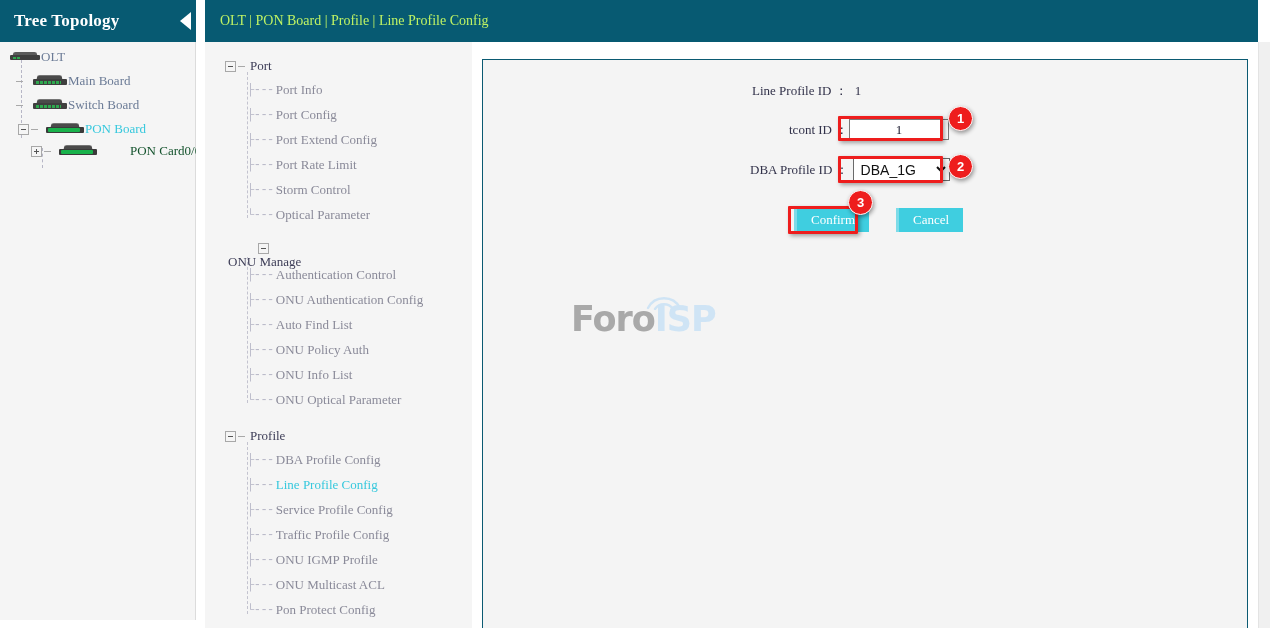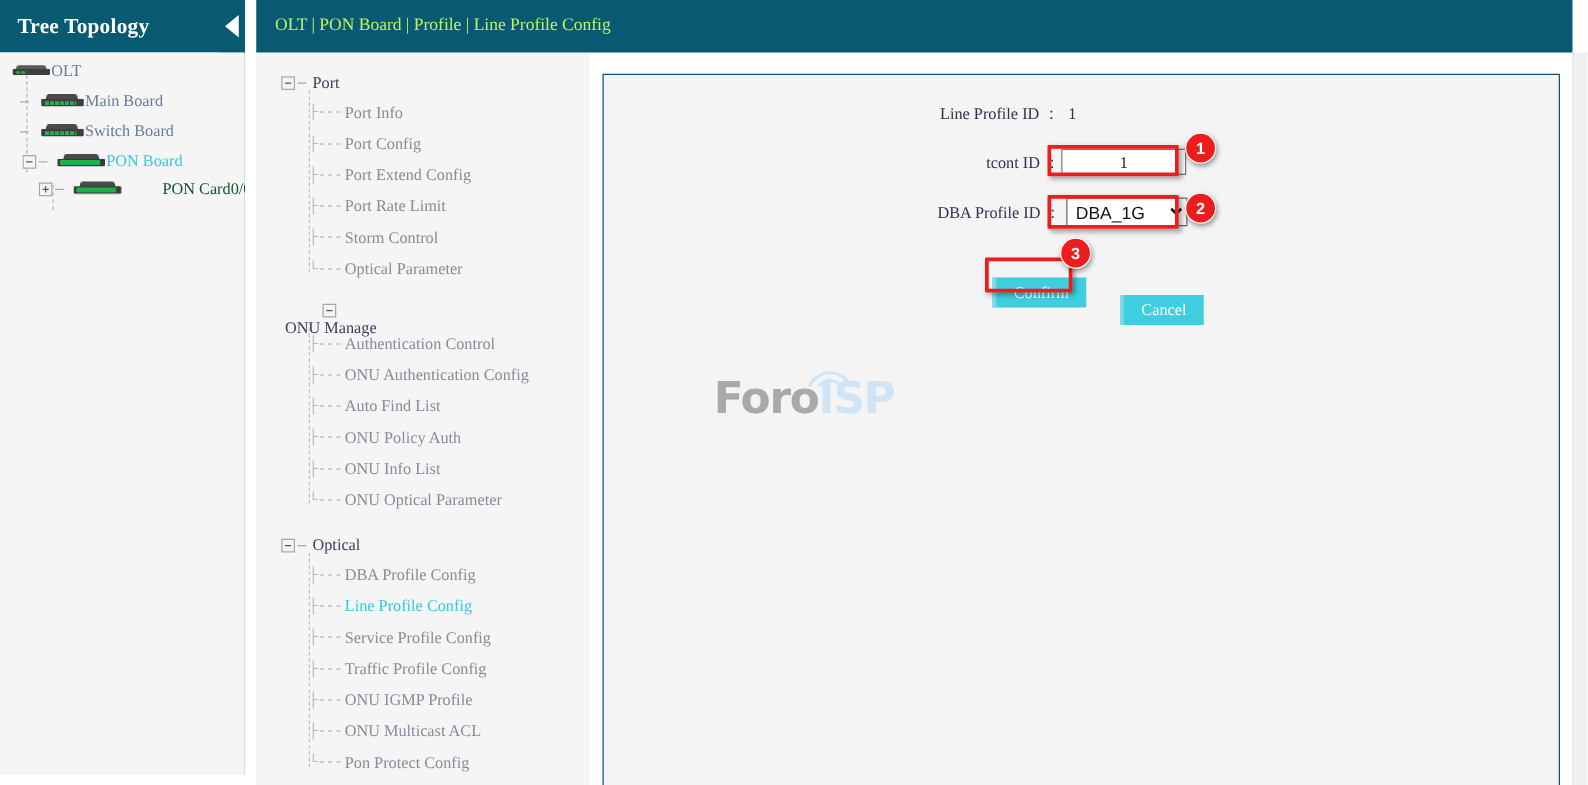--- a/index.html
+++ b/index.html
@@ -459,21 +459,21 @@
     <span class="ilabel">ONU Info List</span>
   </div>
   <div class="navitem" style="left:42px; top:350px;">
     <span class="branch">└---</span>
     <span class="ilabel">ONU Optical Parameter</span>
   </div>
 
   <div class="navgroup" style="left:20px; top:386px;">
     <span class="tbox"></span>
     <span class="dash" style="margin-left:2px;"></span>
-    <span class="glabel">Optical</span>
+    <span class="glabel">Profile</span>
   </div>
   <span class="navdashed" style="left:42px; top:400px; height:172px;"></span>
 
   <div class="navitem" style="left:42px; top:410px;">
     <span class="branch">├---</span>
     <span class="ilabel">DBA Profile Config</span>
   </div>
   <div class="navitem" style="left:42px; top:435px;">
     <span class="branch">├---</span>
     <span class="ilabel active">Line Profile Config</span>
@@ -516,21 +516,21 @@
 
     <div class="frow" style="left:267px; top:98px;">
       <span class="flabel">DBA Profile ID ：</span>
       <select id="dba-select" style="margin-left:4px;">
         <option>DBA_1G</option>
       </select>
     </div>
 
     <div class="frow" style="left:311px; top:148px;">
       <button class="btn">Confirm</button>
-      <button class="btn" style="margin-left:27px;margin-top:28px;">Cancel</button>
+      <button class="btn" style="margin-left:27px;">Cancel</button>
     </div>
 
     <div id="watermark">
       <svg class="arcs" width="40" height="22" viewBox="0 0 40 22">
         <path d="M4 20 A18 18 0 0 1 36 20" fill="none" stroke="#cfe4f5" stroke-width="2.4" stroke-linecap="round"></path>
         <path d="M11 21 A11 11 0 0 1 29 21" fill="none" stroke="#cfe4f5" stroke-width="2.4" stroke-linecap="round"></path>
       </svg>
       <div class="wm-text"><span class="wm-foro">Foro</span><span class="wm-isp">ISP</span></div>
     </div>
 

